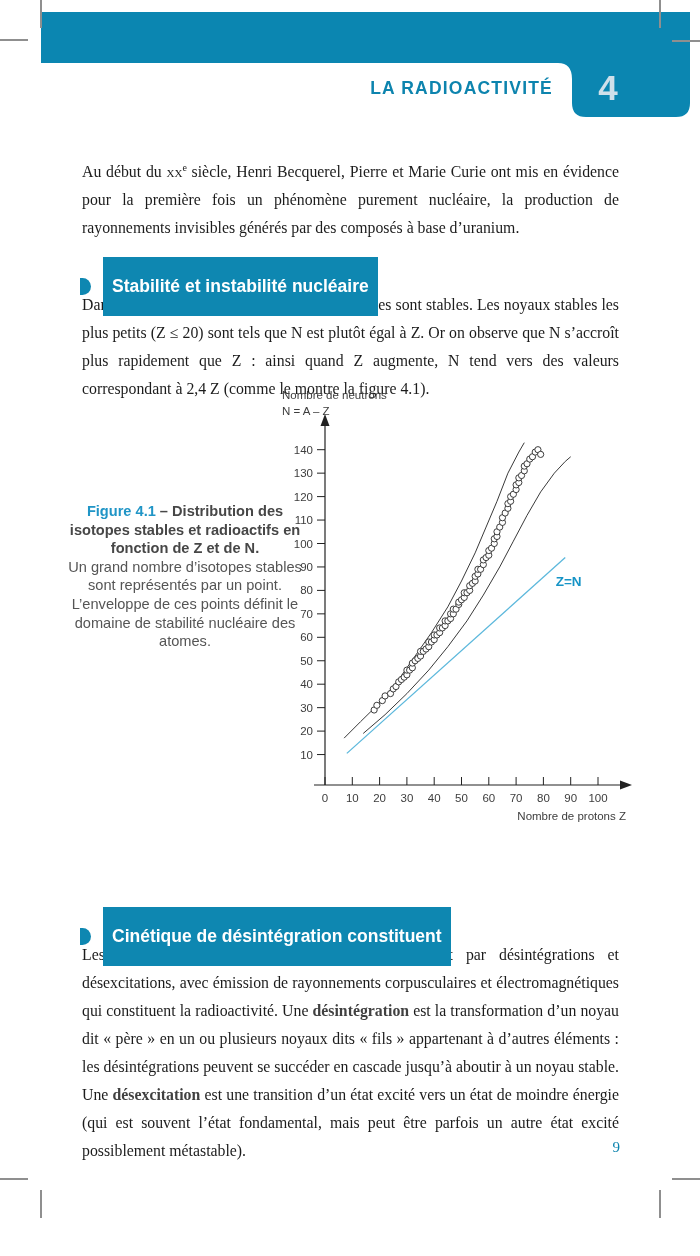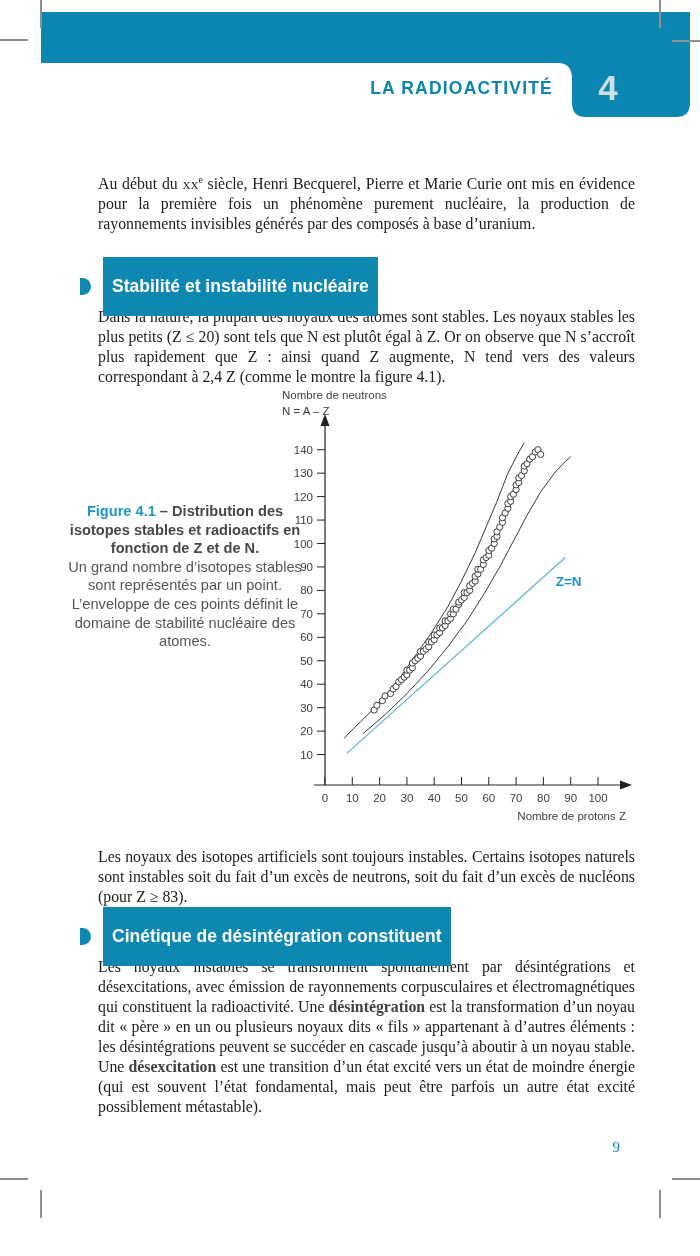--- a/index.html
+++ b/index.html
@@ -8,22 +8,22 @@
   
   .cm{position:absolute;background:#8f8f8f;z-index:5;}
   
   #header-svg{position:absolute;left:0;top:0;z-index:1;}
   .chapter-title{position:absolute;top:78px;right:147px;z-index:2;
       font-family:"Liberation Sans",sans-serif;font-weight:bold;font-size:17.5px;
       letter-spacing:1.2px;color:#0d84ae;white-space:nowrap;}
   .chapter-num{position:absolute;left:586px;top:68px;width:44px;z-index:2;text-align:center;
       font-family:"Liberation Sans",sans-serif;font-weight:bold;font-size:35px;color:#cfe0ea;}
   
-  .para{position:absolute;left:82px;width:537px;margin:16px;text-align:justify;
-        font-size:15.8px;line-height:20px;}
+  .para{position:absolute;left:82px;width:537px;margin:0;text-align:justify;
+        font-size:15.8px;line-height:28px;}
   .sc{font-variant:small-caps;}
   sup{font-size:10px;}
   .kw{color:#404040;font-weight:bold;}
   
   .h-row{position:absolute;left:80px;display:flex;align-items:center;z-index:2;}
   .h-marker{width:11px;height:17px;background:#0e87b1;border-radius:0 9px 9px 0;
         margin-right:12px;flex:none;}
   .h-box{background:#0e87b1;color:#ffffff;font-family:"Liberation Sans",sans-serif;
         font-weight:bold;font-size:17.5px;line-height:27px;padding:16px 9px;white-space:nowrap;}
   
@@ -216,21 +216,20 @@
       <circle cx="254.29" cy="82.80499999999995" r="3.1" fill="#fff" stroke="#333" stroke-width="0.95"></circle>
       <circle cx="254.29" cy="78.11499999999995" r="3.1" fill="#fff" stroke="#333" stroke-width="0.95"></circle>
       <circle cx="257.02" cy="75.76999999999998" r="3.1" fill="#fff" stroke="#333" stroke-width="0.95"></circle>
       <circle cx="259.75" cy="71.07999999999998" r="3.1" fill="#fff" stroke="#333" stroke-width="0.95"></circle>
       <circle cx="262.48" cy="68.73499999999996" r="3.1" fill="#fff" stroke="#333" stroke-width="0.95"></circle>
       <circle cx="265.21000000000004" cy="64.04499999999996" r="3.1" fill="#fff" stroke="#333" stroke-width="0.95"></circle>
       <circle cx="267.94" cy="61.69999999999999" r="3.1" fill="#fff" stroke="#333" stroke-width="0.95"></circle>
       <circle cx="270.66999999999996" cy="66.38999999999999" r="3.1" fill="#fff" stroke="#333" stroke-width="0.95"></circle>
     </svg>
 
-  <p class="para" style="top:831px">Les noyaux des isotopes artificiels sont toujours instables. Certains isotopes naturels sont instables soit du fait d’un excès de neutrons, soit du fait d’un excès de nucléons (pour Z ≥ 83).</p>
 
   <div class="h-row" style="top:907px">
     <div class="h-marker"></div>
     <div class="h-box">Cinétique de désintégration constituent</div>
   </div>
 
   <p class="para" style="top:941px"><span>Les noyaux instables se transforment spontanément par désintégrations et désexcitations, avec émission de rayonnements corpusculaires et électromagnétiques qui constituent la radioactivité. Une </span><span class="kw">désintégration</span><span> est la transformation d’un noyau dit « père » en un ou plusieurs noyaux dits « fils » appartenant à d’autres éléments : les désintégrations peuvent se succéder en cascade jusqu’à aboutir à un noyau stable. Une </span><span class="kw">désexcitation</span><span> est une transition d’un état excité vers un état de moindre énergie (qui est souvent l’état fondamental, mais peut être parfois un autre état excité possiblement métastable).</span></p>
 
   <div class="page-num">9</div>
 

